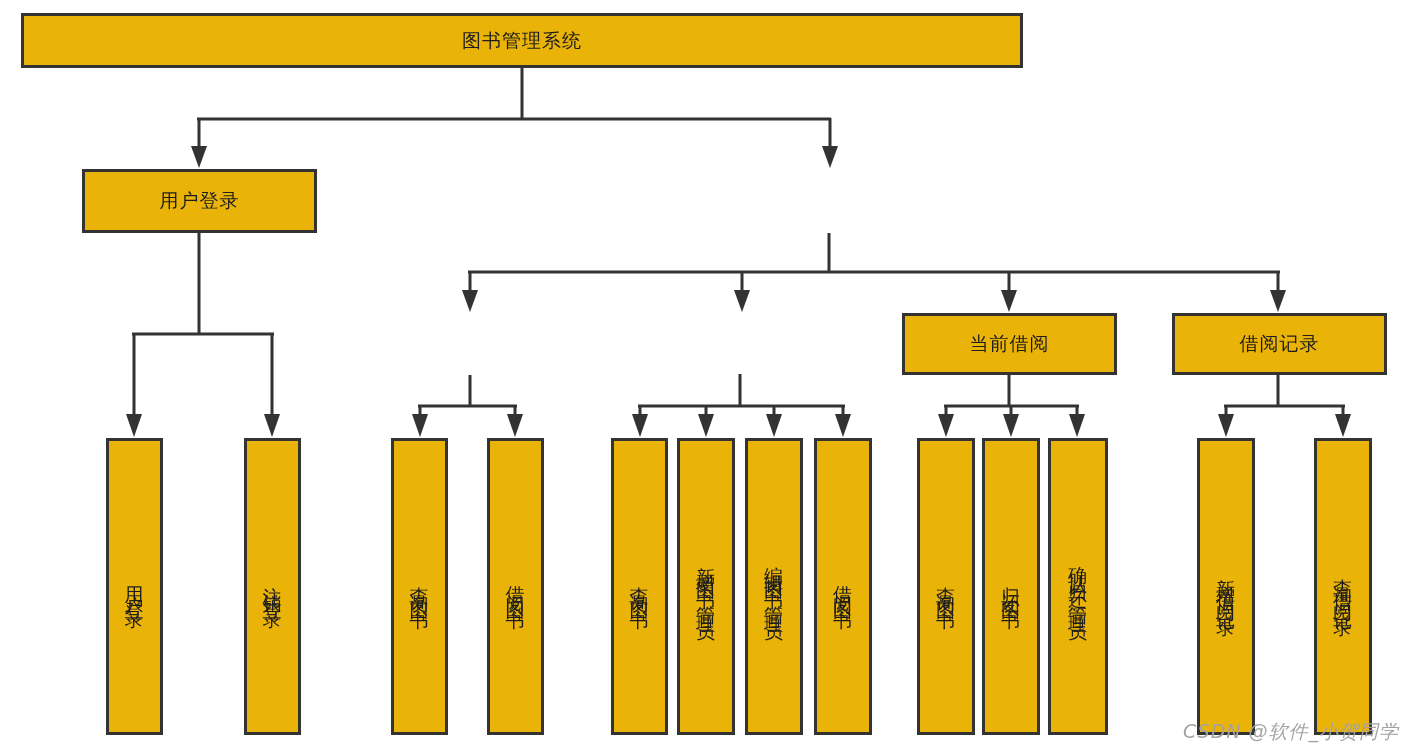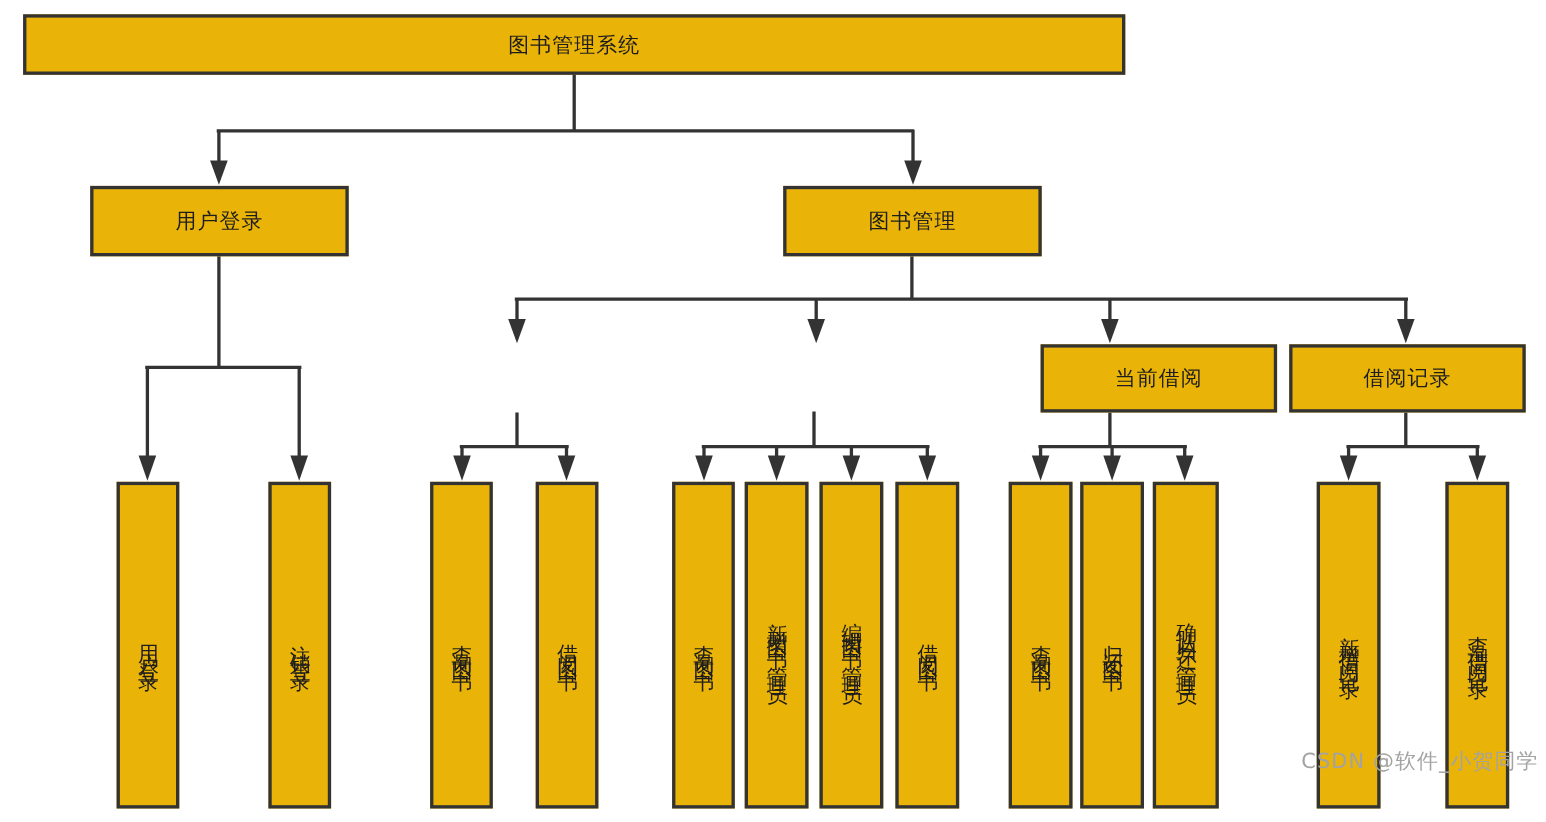--- a/index.html
+++ b/index.html
@@ -26,22 +26,22 @@
   }
   .h-box{font-size:19px;letter-spacing:1px;}
   .v-box .label{
     writing-mode:vertical-lr;
     text-orientation:mixed;
     font-size:19px;
     letter-spacing:8px;
     line-height:1;
   }
   .watermark{
-    position:absolute;left:1183px;top:679px;z-index:6;
-    font-size:19px;color:var(--wm);white-space:nowrap;letter-spacing:1px;
+    position:absolute;left:1183px;top:719px;z-index:6;
+    font-size:19px;color:var(--wm);white-space:nowrap;letter-spacing:1px;font-style:italic;
   }
 </style>
 </head>
 <body>
 
 <div id="stage">
 
   <svg class="connectors" width="1405" height="747" viewBox="0 0 1405 747">
 
     <path class="ln" d="M522 66 V119 M197 119 H831 M199 118 V147 M830 118 V147"></path>
@@ -78,25 +78,22 @@
     <polygon class="ah" points="1335,414 1351,414 1343,437"></polygon>
   </svg>
 
   <div class="box h-box" style="left:21px;top:13px;width:1002px;height:55px;">
     <span class="label">图书管理系统</span>
   </div>
 
   <div class="box h-box" style="left:82px;top:169px;width:235px;height:64px;">
     <span class="label">用户登录</span>
   </div>
-  <div class="box h-box" style="left:712px;top:169px;width:235px;height:64px;">
-    <span class="label">图书管理</span>
-  </div>
 
-  <div class="box h-box" style="left:902px;top:313px;width:215px;height:62px;margin-left:44px;">
+  <div class="box h-box" style="left:902px;top:313px;width:215px;height:62px;">
     <span class="label">当前借阅</span>
   </div>
   <div class="box h-box" style="left:1172px;top:313px;width:215px;height:62px;">
     <span class="label">借阅记录</span>
   </div>
 
   <div class="box v-box" style="left:106px;top:438px;width:57px;height:297px;">
     <span class="label">用户登录</span>
   </div>
   <div class="box v-box" style="left:244px;top:438px;width:57px;height:297px;">

